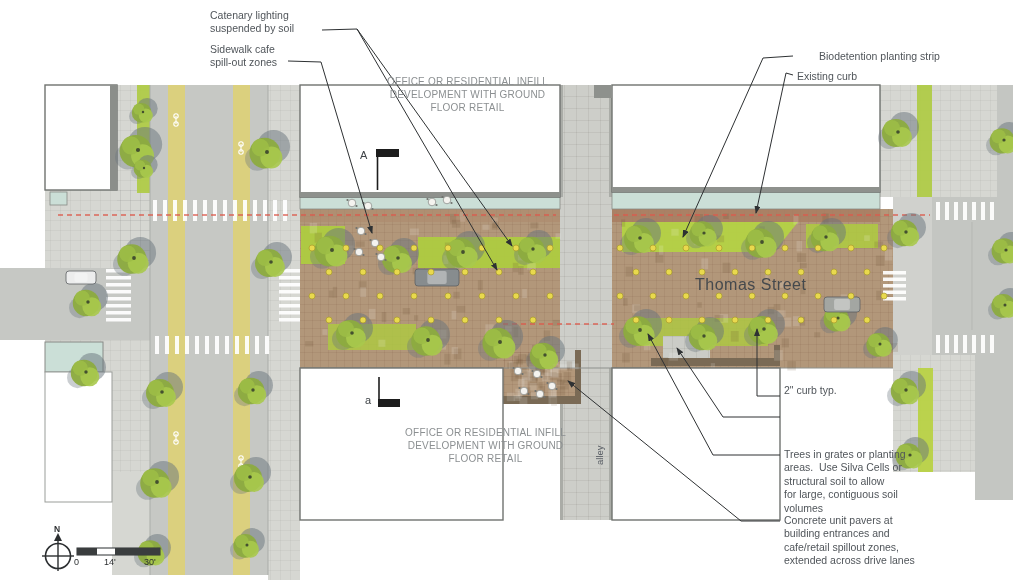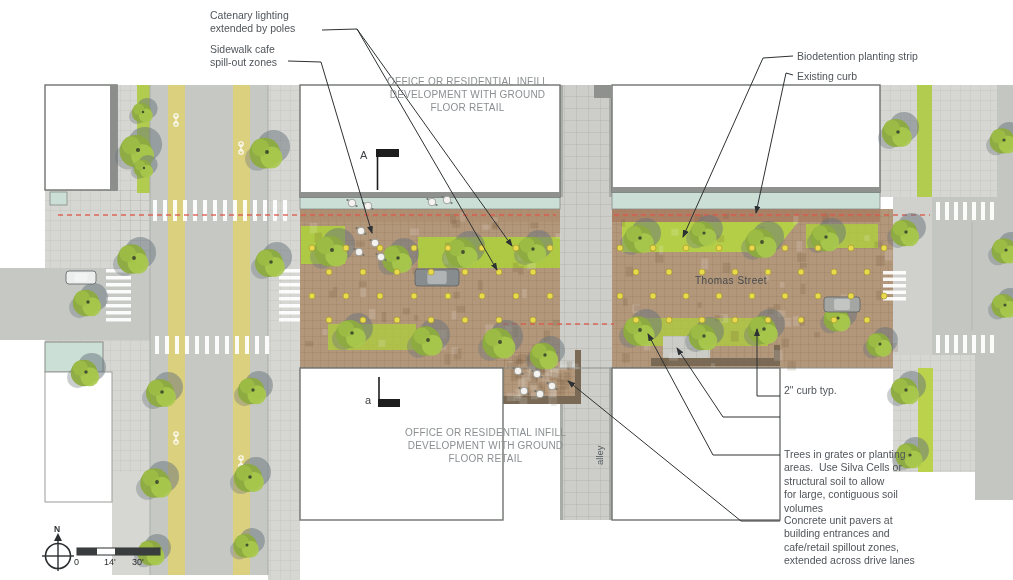--- a/index.html
+++ b/index.html
@@ -1,21 +1,21 @@
 <!DOCTYPE html>
 <html><head>
 <meta charset="utf-8">
 <style>
   html,body{margin:0;padding:0;background:#ffffff;}
   #stage{position:relative;width:1013px;height:580px;background:#ffffff;overflow:hidden;
          font-family:"Liberation Sans", sans-serif;}
   #plan{position:absolute;left:0;top:0;}
   .lbl{position:absolute;color:#50555a;font-size:10.5px;line-height:1.28;white-space:pre-wrap;}
   .lbl-office{color:#8b8f91;font-size:10px;text-align:center;letter-spacing:.2px;line-height:1.32;}
-  .lbl-street{color:#45494d;font-size:10px;letter-spacing:.5px;white-space:nowrap;}
+  .lbl-street{color:#45494d;font-size:16px;letter-spacing:.5px;white-space:nowrap;}
   .lbl-alley{color:#585d64;font-size:9.5px;transform:rotate(-90deg);transform-origin:0 0;white-space:nowrap;}
   .lbl-marker{color:#3e4246;font-size:11px;}
   .lbl-compass{color:#2c2f31;font-size:8.5px;font-weight:bold;}
   .lbl-scale{color:#2c2f31;font-size:9px;}
 </style>
 </head>
 <body>
 
 <div id="stage">
 
@@ -597,27 +597,27 @@
     <polygon points="58,533 54,541 62,541" fill="#2b2e30"></polygon>
   </g>
   <g id="g-scalebar">
     <rect x="77" y="548" width="83" height="7" fill="#ffffff" stroke="#2b2e30" stroke-width="1"></rect>
     <rect x="77" y="548" width="20" height="7" fill="#3a3d3e"></rect>
     <rect x="115" y="548" width="45" height="7" fill="#3a3d3e"></rect>
   </g>
 </svg>
 
 <div class="lbl" style="left:210px;top:9px;width:122px">Catenary lighting
-extended by poles</div>
+suspended by soil</div>
 <div class="lbl" style="left:210px;top:43px;width:110px">Sidewalk cafe
 spill-out zones</div>
 <div class="lbl lbl-office" style="left:365px;top:75px;width:205px">OFFICE OR RESIDENTIAL INFILL
 DEVELOPMENT WITH GROUND
 FLOOR RETAIL</div>
-<div class="lbl" style="left:797px;top:50px">Biodetention planting strip</div>
+<div class="lbl" style="left:819px;top:50px">Biodetention planting strip</div>
 <div class="lbl" style="left:797px;top:70px">Existing curb</div>
 <div class="lbl" style="left:784px;top:384px">2" curb typ.</div>
 <div class="lbl" style="left:784px;top:448px;width:160px">Trees in grates or planting
 areas.  Use Silva Cells or
 structural soil to allow
 for large, contiguous soil
 volumes</div>
 <div class="lbl" style="left:784px;top:514px;width:180px">Concrete unit pavers at
 building entrances and
 cafe/retail spillout zones,
@@ -625,15 +625,15 @@
 <div class="lbl lbl-office" style="left:383px;top:426px;width:205px">OFFICE OR RESIDENTIAL INFILL
 DEVELOPMENT WITH GROUND
 FLOOR RETAIL</div>
 <div class="lbl lbl-street" style="left:695px;top:275px">Thomas Street</div>
 <div class="lbl lbl-alley" style="left:594px;top:465px">alley</div>
 <div class="lbl lbl-marker" style="left:360px;top:148px">A</div>
 <div class="lbl lbl-marker" style="left:365px;top:393px">a</div>
 <div class="lbl lbl-compass" style="left:54px;top:524px">N</div>
 <div class="lbl lbl-scale" style="left:74px;top:557px">0</div>
 <div class="lbl lbl-scale" style="left:104px;top:557px">14'</div>
-<div class="lbl lbl-scale" style="left:132px;top:557px">30'</div>
+<div class="lbl lbl-scale" style="left:144px;top:557px">30'</div>
 
 </div>
 
 </body></html>

